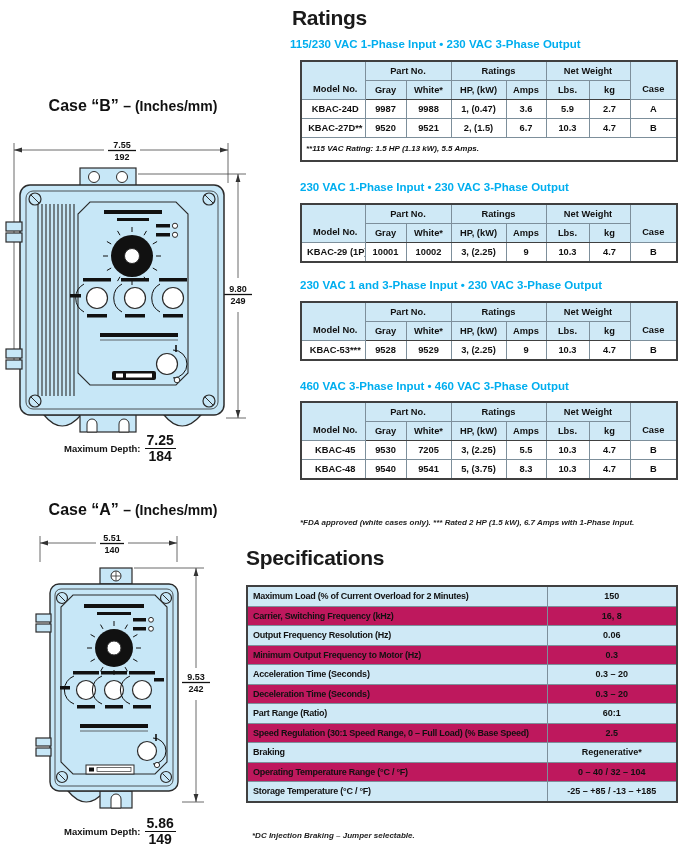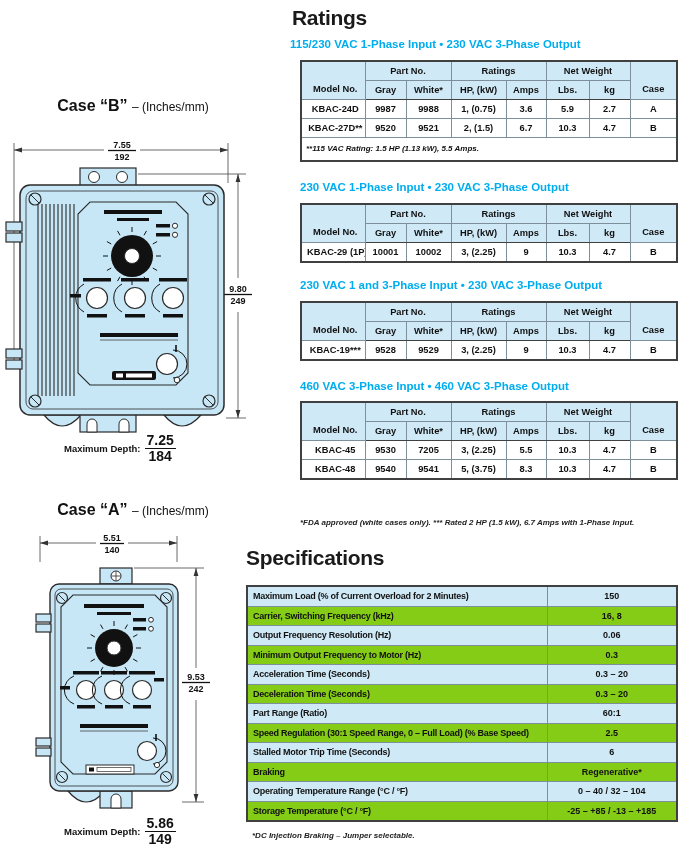--- a/index.html
+++ b/index.html
@@ -3,33 +3,33 @@
 <meta charset="utf-8">
 <style>
   html,body{margin:0;padding:0;background:#fff;}
   .page{position:relative;width:684px;height:851px;background:#fff;overflow:hidden;
         font-family:"Liberation Sans",sans-serif;color:#111;}
   .abs{position:absolute;}
   .section-title{font-size:21px;font-weight:bold;letter-spacing:-0.3px;color:#1a1a1a;margin:0;}
   .subtitle{font-size:11.5px;font-weight:bold;color:#00aeef;white-space:nowrap;}
   .case-title{width:210px;text-align:center;white-space:nowrap;}
   .case-big{font-size:16px;font-weight:bold;}
-  .case-units{font-size:12px;font-weight:normal;}
+  .case-units{font-size:14px;font-weight:bold;}
   
   table.rt{border-collapse:collapse;table-layout:fixed;width:377px;background:#fff;
            border:2px solid #404040;font-size:9.3px;font-weight:bold;color:#111;}
   .rt th,.rt td{border:1px solid #7d8f9b;text-align:center;padding:3px 1px;
                 line-height:12px;white-space:nowrap;overflow:hidden;}
   .rt thead th{background:#cfe9f6;}
   .rt thead tr:last-child th{border-bottom:1.5px solid #404040;}
   .rt th.span2{vertical-align:bottom;padding-bottom:4px;}
   .al{text-align:center;padding-left:5px !important;}
   .rt td.foot{font-style:italic;font-size:8px;text-align:left;padding:5px 4px;background:#fff;}
   
-  table.spec{border-collapse:collapse;table-layout:fixed;width:430px;background:#84cc16;
+  table.spec{border-collapse:collapse;table-layout:fixed;width:430px;background:#be185d;
              border:2px solid #404040;font-size:9px;font-weight:bold;color:#111;}
   .spec td{border:1px solid #7d8f9b;padding:3px 5px;line-height:12.5px;white-space:nowrap;overflow:hidden;}
   .spec tr:nth-child(odd){background:#cfe9f6;}
   .spec td.lbl{letter-spacing:-0.25px;}
   .spec td.val{text-align:center;}
   .note{font-style:italic;font-size:8px;font-weight:bold;color:#222;white-space:nowrap;}
   
   .depth{display:flex;align-items:center;gap:4px;font-size:9.5px;font-weight:bold;}
   .frac{display:inline-flex;flex-direction:column;align-items:center;line-height:1.1;font-size:14px;font-weight:bold;}
   .frac .num{border-bottom:1.4px solid #111;padding:0 2px;}
@@ -339,21 +339,21 @@
         <th>Amps</th>
         <th>Lbs.</th>
         <th>kg</th>
       </tr>
     </thead>
     <tbody>
       <tr>
         <td class="al">KBAC-24D</td>
         <td>9987</td>
         <td>9988</td>
-        <td>1, (0.75)</td>
+        <td>1, (0.47)</td>
         <td>3.6</td>
         <td>5.9</td>
         <td>2.7</td>
         <td>A</td>
       </tr>
       <tr>
         <td class="al">KBAC-27D**</td>
         <td>9520</td>
         <td>9521</td>
         <td>2, (1.5)</td>
@@ -435,21 +435,21 @@
         <th>Gray</th>
         <th>White*</th>
         <th>HP, (kW)</th>
         <th>Amps</th>
         <th>Lbs.</th>
         <th>kg</th>
       </tr>
     </thead>
     <tbody>
       <tr>
-        <td class="al">KBAC-19***</td>
+        <td class="al">KBAC-53***</td>
         <td>9528</td>
         <td>9529</td>
         <td>3, (2.25)</td>
         <td>9</td>
         <td>10.3</td>
         <td>4.7</td>
         <td>B</td>
       </tr>
     </tbody>
   </table>
@@ -543,24 +543,20 @@
       </tr>
       <tr>
         <td class="lbl">Part Range (Ratio)</td>
         <td class="val">60:1</td>
       </tr>
       <tr>
         <td class="lbl">Speed Regulation (30:1 Speed Range, 0 – Full Load) (% Base Speed)</td>
         <td class="val">2.5</td>
       </tr>
       <tr>
-        <td class="lbl">Stalled Motor Trip Time (Seconds)</td>
-        <td class="val">6</td>
-      </tr>
-      <tr>
         <td class="lbl">Braking</td>
         <td class="val">Regenerative*</td>
       </tr>
       <tr>
         <td class="lbl">Operating Temperature Range (°C / °F)</td>
         <td class="val">0 – 40 / 32 – 104</td>
       </tr>
       <tr>
         <td class="lbl">Storage Temperature (°C / °F)</td>
         <td class="val">-25 – +85 / -13 – +185</td>

